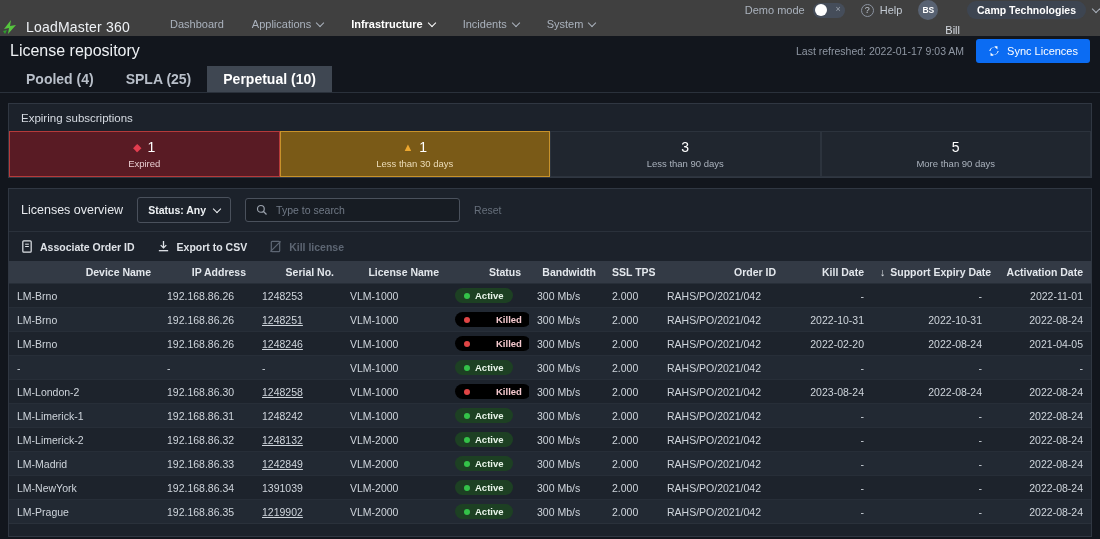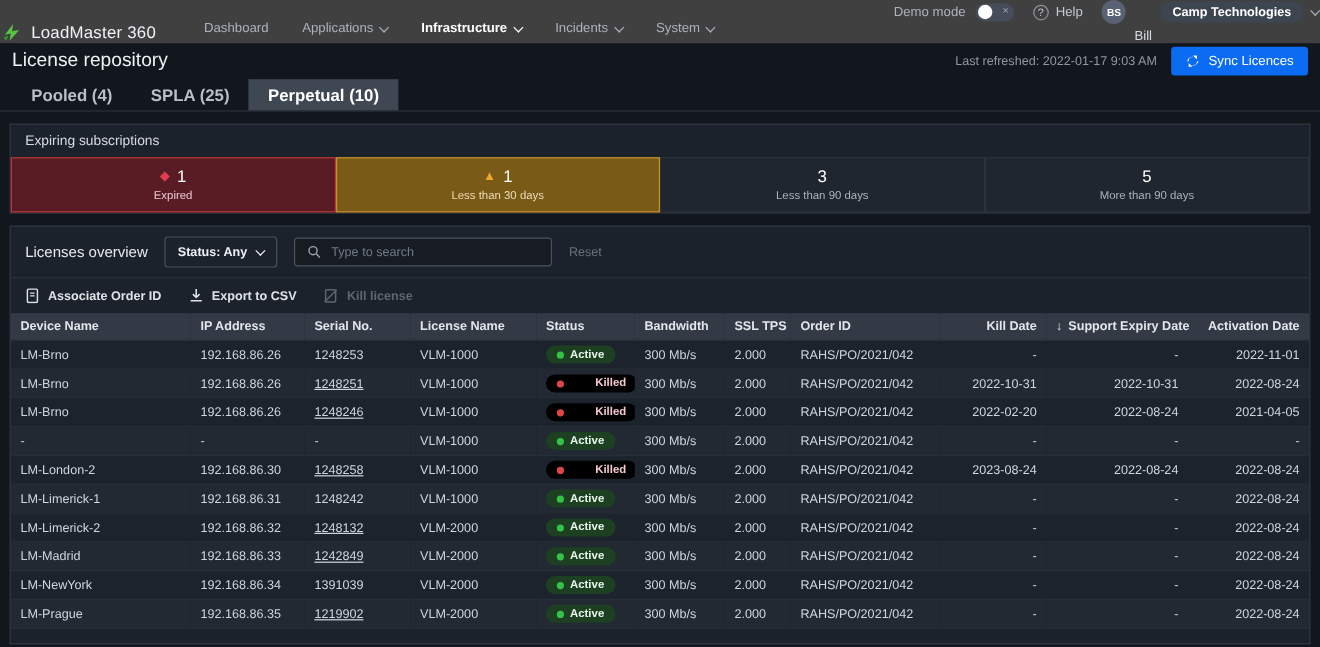--- a/index.html
+++ b/index.html
@@ -59,21 +59,21 @@
   .search-box input { background:transparent; border:none; outline:none; color:#dfe3e8; font-size:10.5px; width:100%; font-family:inherit; }
   .search-box input::placeholder { color:#707986; }
   .reset { color:#666f7b; font-size:10.5px; }
   .toolbar { display:flex; align-items:center; gap:22px; padding:8px 12px; }
   .tool-btn { display:flex; align-items:flex-end; gap:7px; color:#dfe3e8; font-size:10.5px; font-weight:bold; cursor:pointer; background:none; border:none; font-family:inherit; }
   .tool-btn.disabled { color:#5d6673; cursor:default; }
   .tool-btn svg { flex:0 0 auto; }
   .columns-btn { margin-left:auto; }
   
   table { width:100%; border-collapse:collapse; table-layout:fixed; }
-  thead th { background:#333a45; color:#e3e7ec; font-size:10.5px; text-align:left; padding:5px 8px; font-weight:bold; white-space:nowrap; }
+  thead th { background:#333a45; color:#e3e7ec; font-size:10.5px; text-align:right; padding:5px 8px; font-weight:bold; white-space:nowrap; }
   thead th.num, td.num { text-align:right; }
   tbody td { padding:4px 8px; font-size:10.5px; color:#cfd5dc; white-space:nowrap; overflow:hidden; height:21.5px; }
   tbody tr { border-top:1px solid #272e38; cursor:pointer; }
   tbody tr:nth-child(odd) { background:#1d232c; }
   tbody tr:nth-child(even) { background:#222933; }
   .link { text-decoration:underline; cursor:pointer; }
   .badge { display:inline-flex; align-items:center; gap:5px; border-radius:9px; padding:2px 9px; font-size:9.5px; font-weight:bold; }
   .badge .dot { width:6px; height:6px; border-radius:50%; }
   .badge.active { background:#1d4023; color:#e9f5ea; }
   .badge.active .dot { background:#34c249; }

